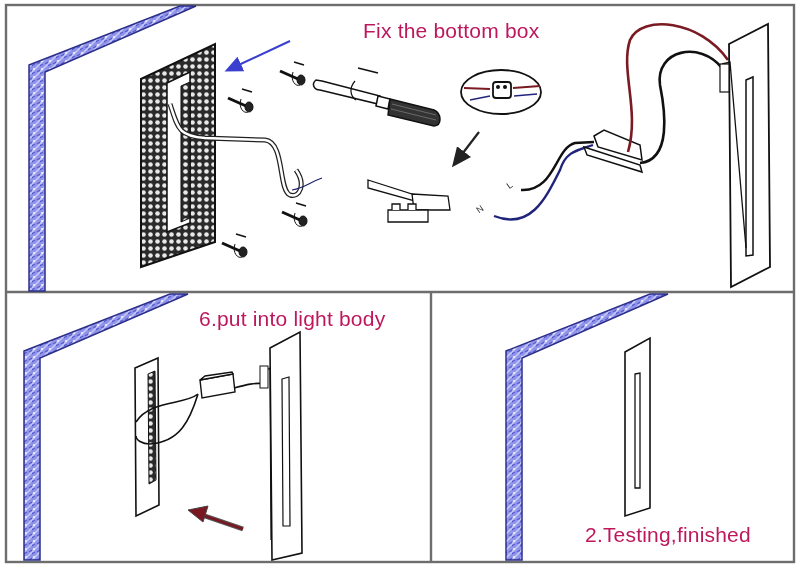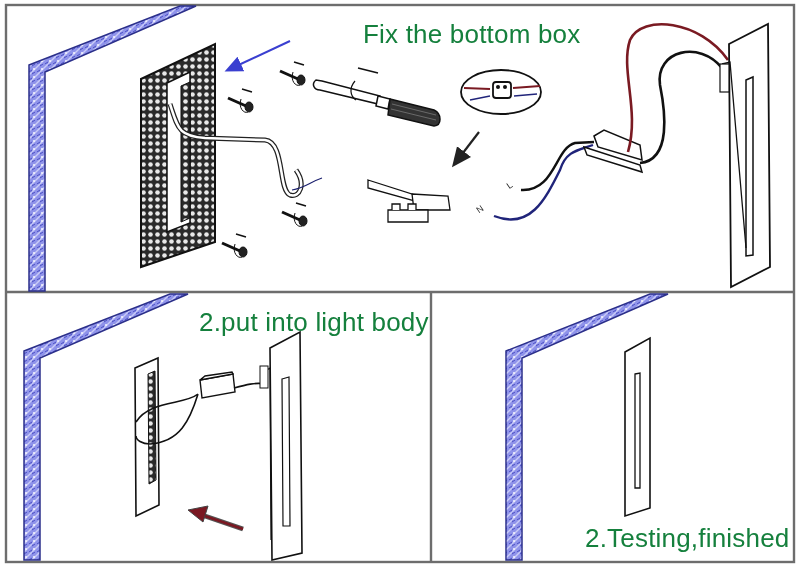--- a/index.html
+++ b/index.html
@@ -1,18 +1,18 @@
 <!DOCTYPE html>
 <html><head>
   <meta charset="utf-8">
   <style>
     html, body { margin: 0; padding: 0; background: #ffffff; }
     body { width: 800px; height: 567px; position: relative; overflow: hidden; font-family: "Liberation Sans", sans-serif; }
     #stage { position: absolute; left: 0; top: 0; width: 800px; height: 567px; }
-    .label { position: absolute; font-family: "Liberation Sans", sans-serif; color: #15803d; font-size: 26px; white-space: nowrap; letter-spacing: 0.2px; }
+    .label { position: absolute; font-family: "Liberation Sans", sans-serif; color: #be185d; font-size: 21px; white-space: nowrap; letter-spacing: 0.2px; }
     #title-top { left: 363px; top: 19px; }
     #title-step2 { left: 199px; top: 307px; }
     #title-step3 { left: 585px; top: 523px; }
   </style>
 </head>
 <body>
 
 <svg id="stage" width="800" height="567" viewBox="0 0 800 567" xmlns="http://www.w3.org/2000/svg">
   <defs>
     <pattern id="holes" width="7" height="7" patternUnits="userSpaceOnUse">
@@ -164,14 +164,14 @@
   <g>
     <path d="M506 351 L650 294 L668 294 L522 358 L522 560 L506 560 Z" fill="url(#wallTexture)" stroke="#2b2f8a" stroke-width="1.5"></path>
     <g>
       <path d="M625 352 L650 338 L650 508 L625 516 Z" fill="#fff" stroke="#111" stroke-width="1.6"></path>
       <path d="M635 374 L640 373 L640 488 L635 488 Z" fill="#fff" stroke="#111" stroke-width="1.3"></path>
     </g>
   </g>
 </svg>
 
 <div id="title-top" class="label">Fix the bottom box</div>
-<div id="title-step2" class="label">2.put into light body</div>
+<div id="title-step2" class="label">6.put into light body</div>
 <div id="title-step3" class="label">2.Testing,finished</div>
 
 </body></html>

